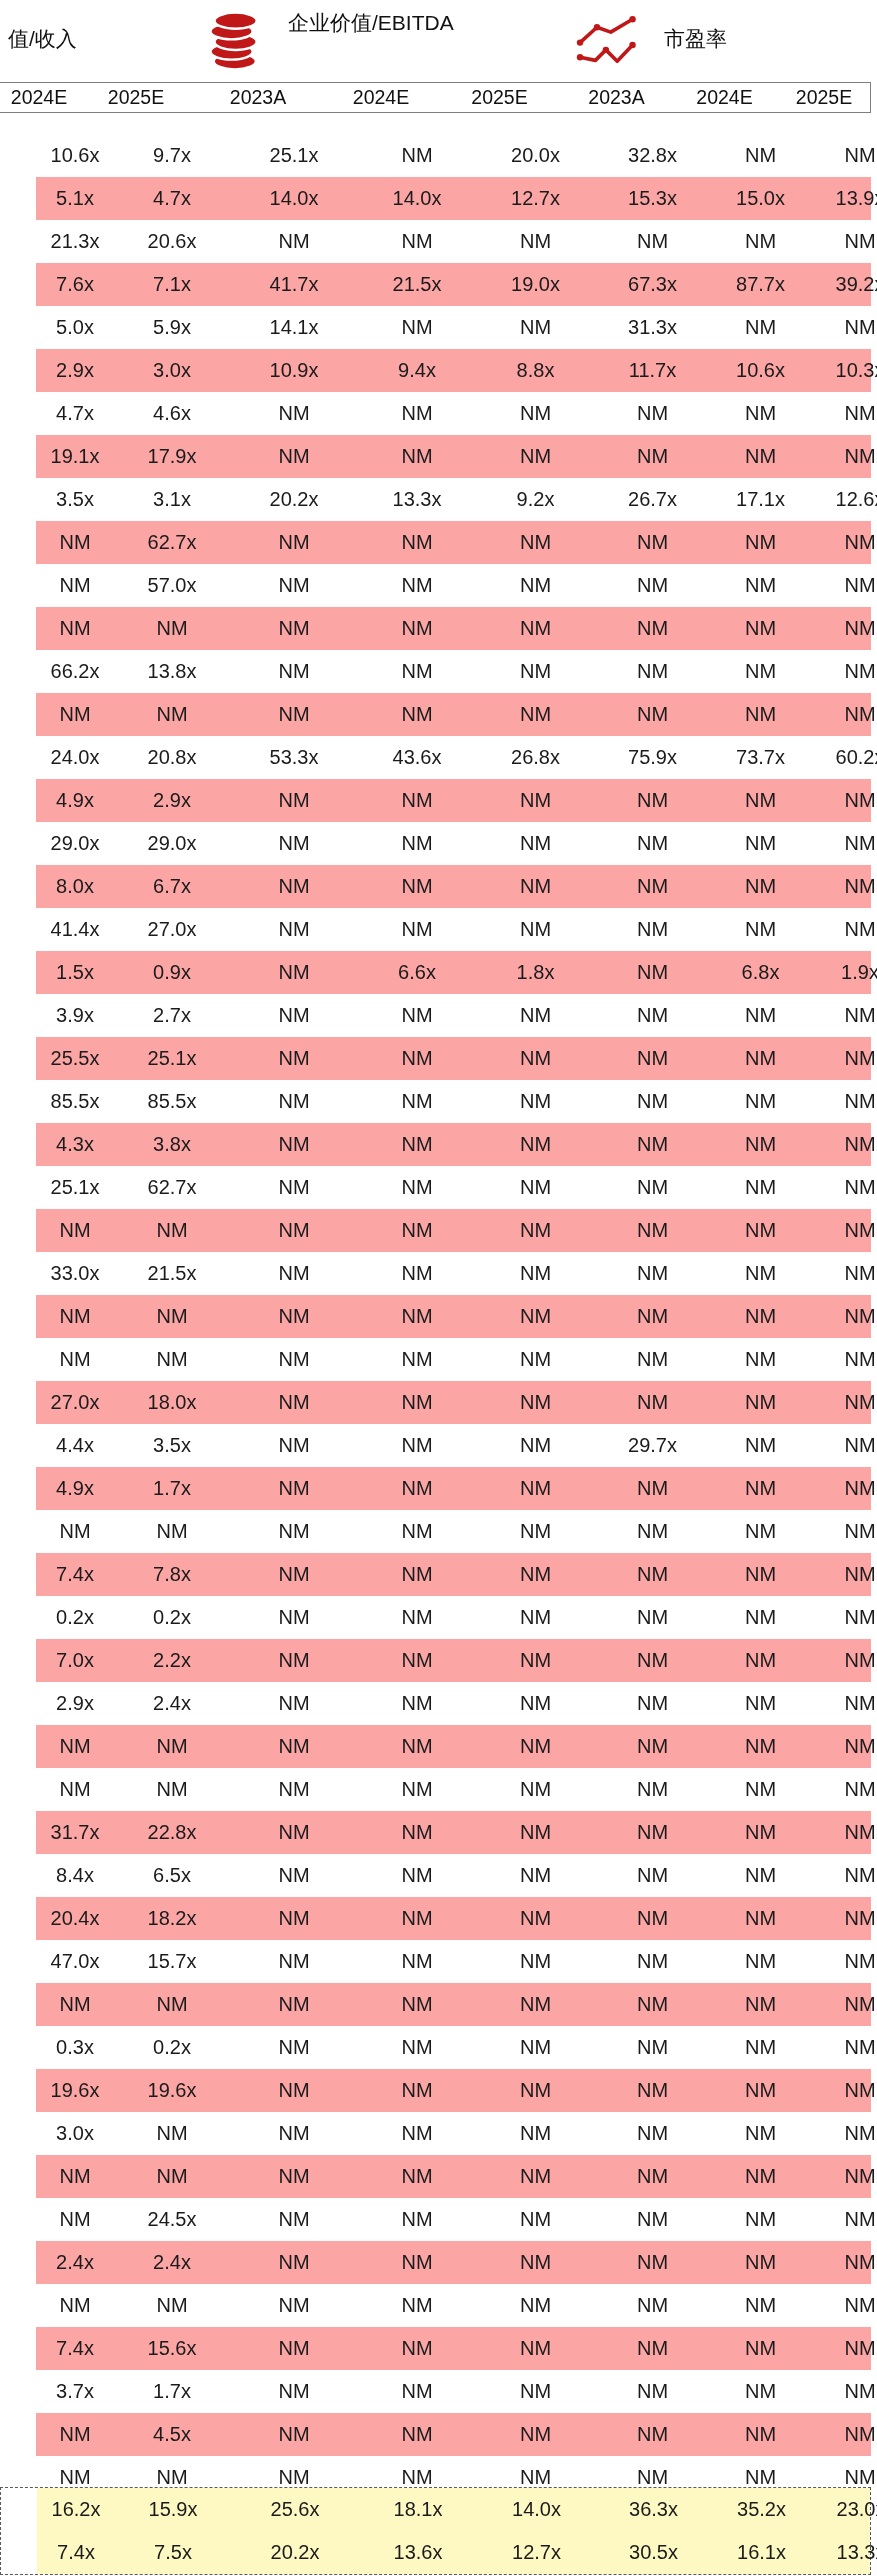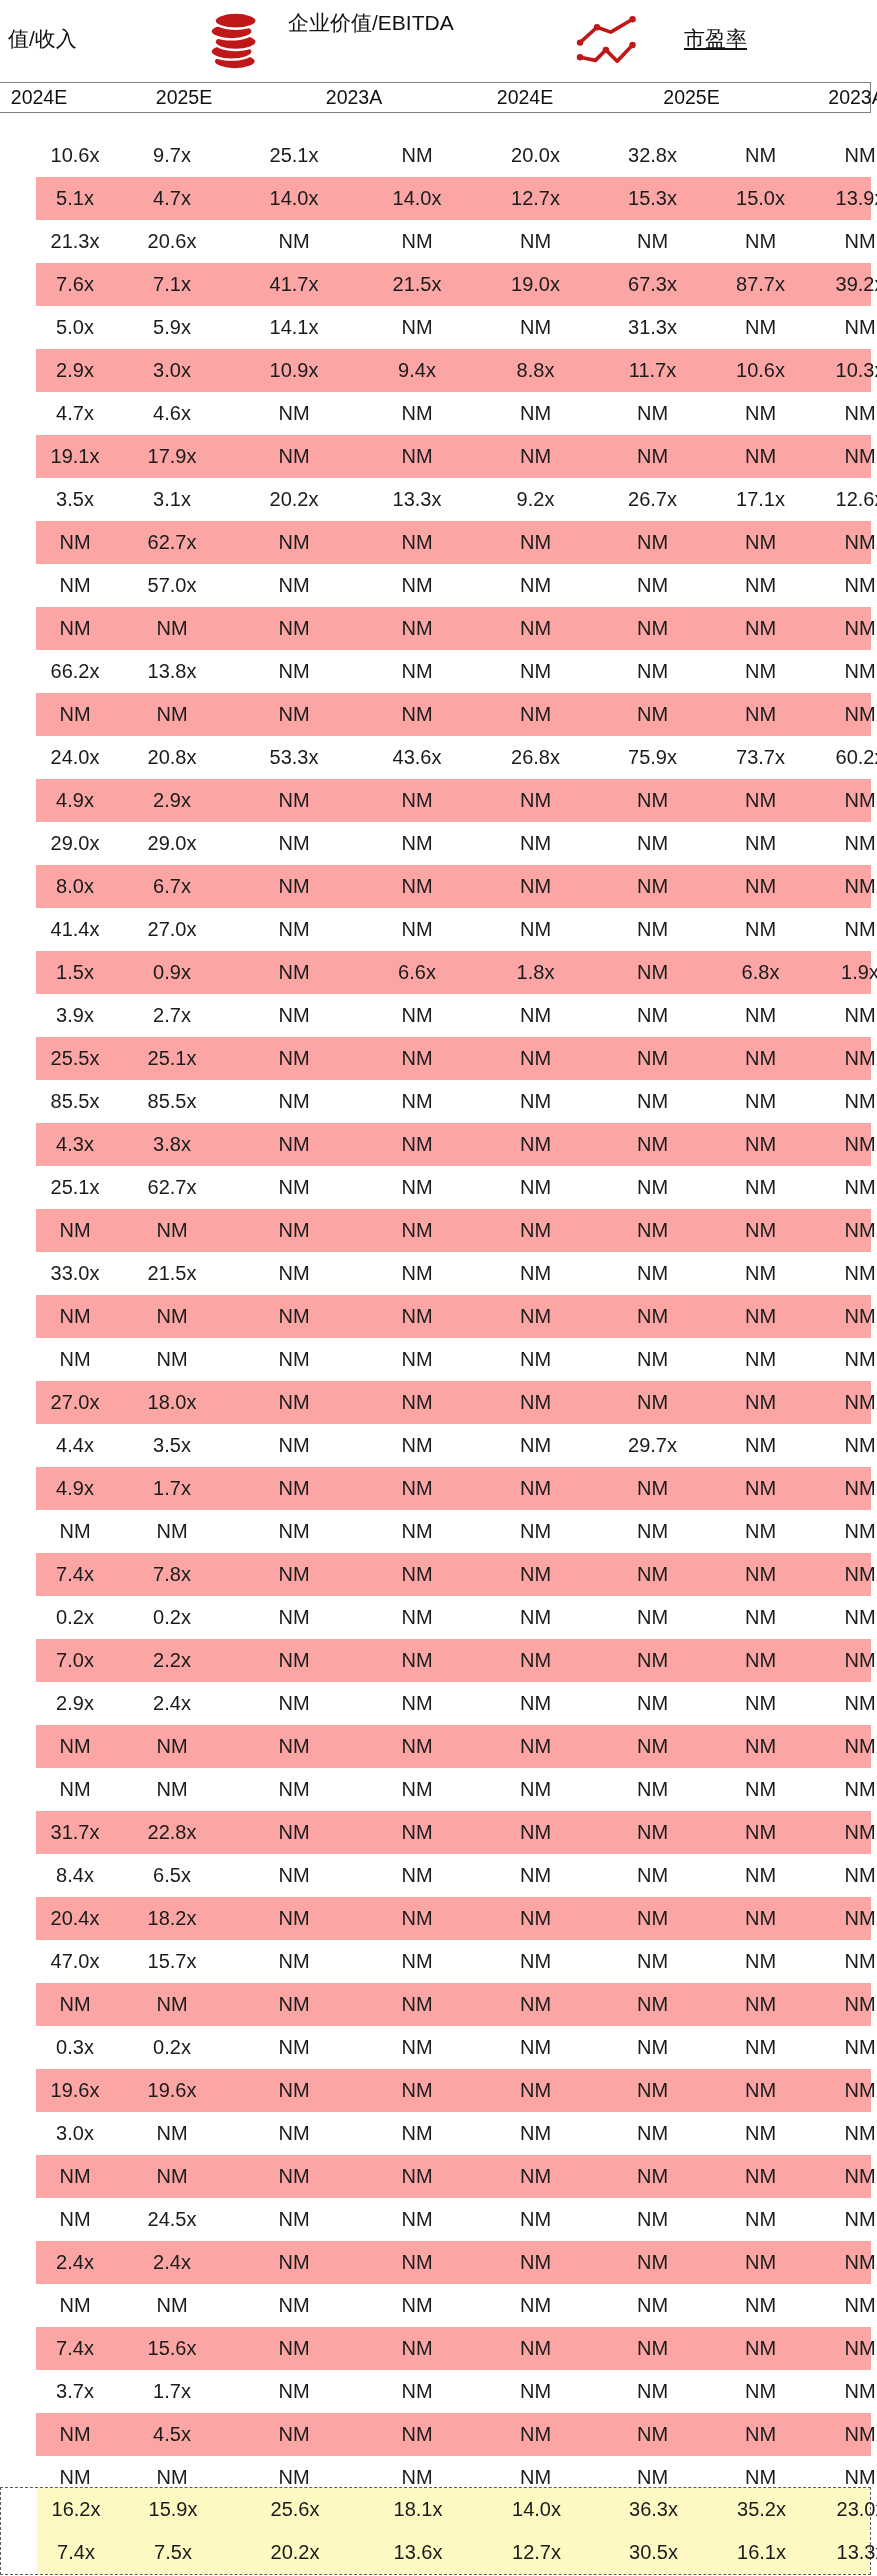--- a/index.html
+++ b/index.html
@@ -13,38 +13,37 @@
   }
   
   .title-area{position:absolute;top:0;left:0;width:877px;height:81px;margin-left:8px;}
   .group-label{
     position:absolute;
     font-size:21px;line-height:24px;color:#111111;
     white-space:nowrap;
   }
   .lbl-rev{left:0px;top:27px;}
   .lbl-ebitda{left:280px;top:11px;text-align:right;}
-  .lbl-pe{left:676px;top:27px;text-decoration:underline;}
+  .lbl-pe{left:656px;top:27px;}
   .icon-coins{position:absolute;left:200px;top:11.4px;}
   .icon-chart{position:absolute;left:568px;top:14.6px;}
   
   .grid8{
     display:grid;
     grid-template-columns:78px 116px 128px 118px 119px 115px 101px 98px;
     align-items:center;
   }
   .header-row{
     position:absolute;top:82px;left:0;
     width:871px;height:31px;
     box-sizing:border-box;
     border-top:1.6px solid #7f7f7f;
     border-bottom:1.6px solid #7f7f7f;
     border-right:1.6px solid #7f7f7f;
     background:#ffffff;
-    gap:48px;
   }
   .header-cell{
     text-align:center;font-size:19.5px;color:#111111;
   }
   
   .table-body{position:absolute;top:134px;left:0;width:871px;}
   .row{height:43px;background:#ffffff;margin-left:36px;}
   .row.alt{background:#fca5a5;}
   .cell{text-align:center;font-size:20px;color:#1b1b1b;}
   

